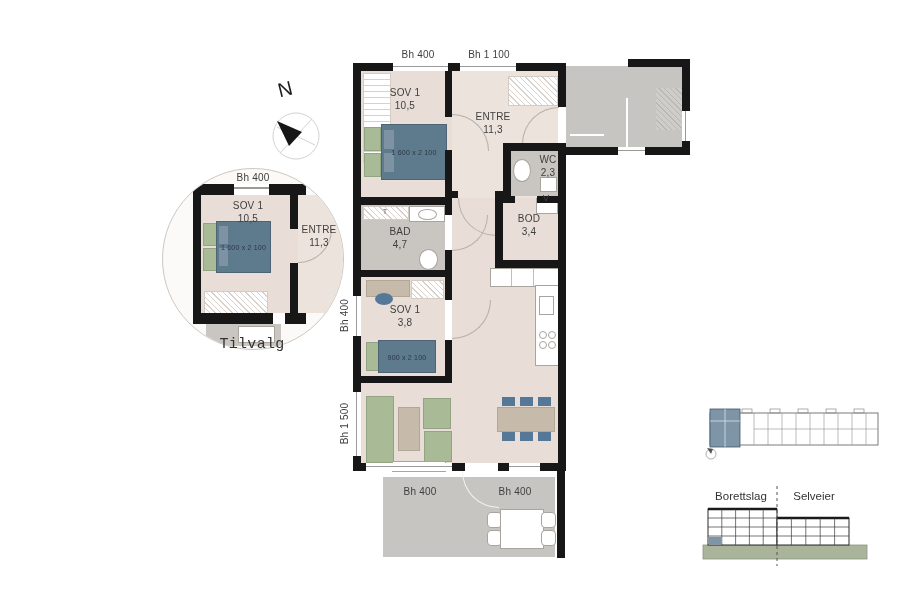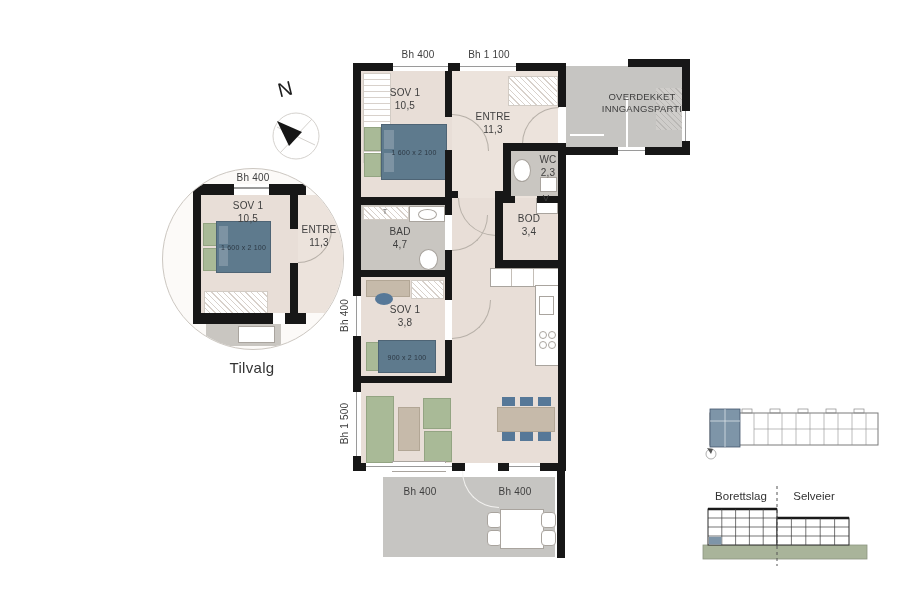--- a/index.html
+++ b/index.html
@@ -197,24 +197,20 @@
       <span>Bh 1 100</span>
     </div>
   <div class="lbl" style="left:370px;top:86px;width:70px;">
     <span>SOV 1</span>
     <span>10,5</span>
   </div>
   <div class="lbl" style="left:458px;top:110px;width:70px;">
     <span>ENTRE</span>
     <span>11,3</span>
   </div>
-  <div class="lbl sm" style="left:592px;top:91px;width:100px;">
-    <span>OVERDEKKET</span>
-    <span>INNGANGSPARTI</span>
-  </div>
   <div class="lbl" style="left:528px;top:153px;width:40px;">
     <span>WC</span>
     <span>2,3</span>
   </div>
   <div class="lbl sm" style="left:538px;top:192px;width:16px;">V</div>
   <div class="lbl" style="left:503px;top:212px;width:52px;">
     <span>BOD</span>
     <span>3,4</span>
   </div>
   <div class="lbl" style="left:374px;top:225px;width:52px;">
@@ -278,21 +274,21 @@
       </div>
     <div class="lbl" style="left:55px;top:30px;width:60px;">
       <span>SOV 1</span>
       <span>10,5</span>
     </div>
     <div class="lbl" style="left:130px;top:54px;width:52px;">
       <span>ENTRE</span>
       <span>11,3</span>
     </div>
   </div>
-  <div class="caption" style="left:212px;top:359px;width:80px;">Tilvalg</div>
+  <div class="caption" style="left:212px;top:336px;width:80px;font-family:Liberation Mono, monospace;">Tilvalg</div>
 
   <svg style="left:702px;top:403px;" width="182" height="58" viewBox="0 0 182 58">
     <rect x="8" y="10" width="168" height="32" fill="#fff" stroke="#7a7a7a" stroke-width="1"></rect>
     <rect x="40" y="6" width="10" height="4" fill="none" stroke="#8a8a8a" stroke-width="0.7"></rect>
     <rect x="68" y="6" width="10" height="4" fill="none" stroke="#8a8a8a" stroke-width="0.7"></rect>
     <rect x="96" y="6" width="10" height="4" fill="none" stroke="#8a8a8a" stroke-width="0.7"></rect>
     <rect x="124" y="6" width="10" height="4" fill="none" stroke="#8a8a8a" stroke-width="0.7"></rect>
     <rect x="152" y="6" width="10" height="4" fill="none" stroke="#8a8a8a" stroke-width="0.7"></rect>
     <g stroke="#8d8d8d" stroke-width="0.6">
       <line x1="52" y1="10" x2="52" y2="42"></line>

